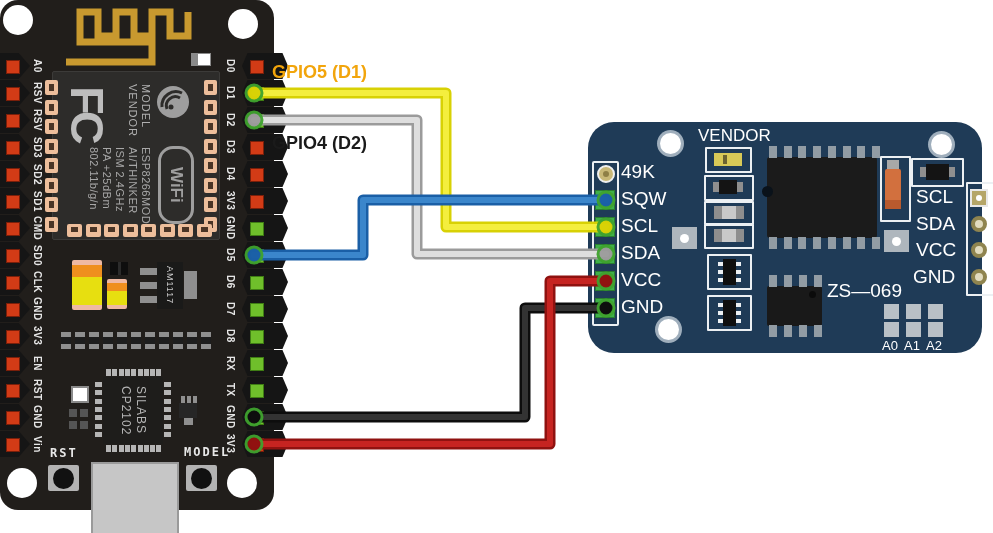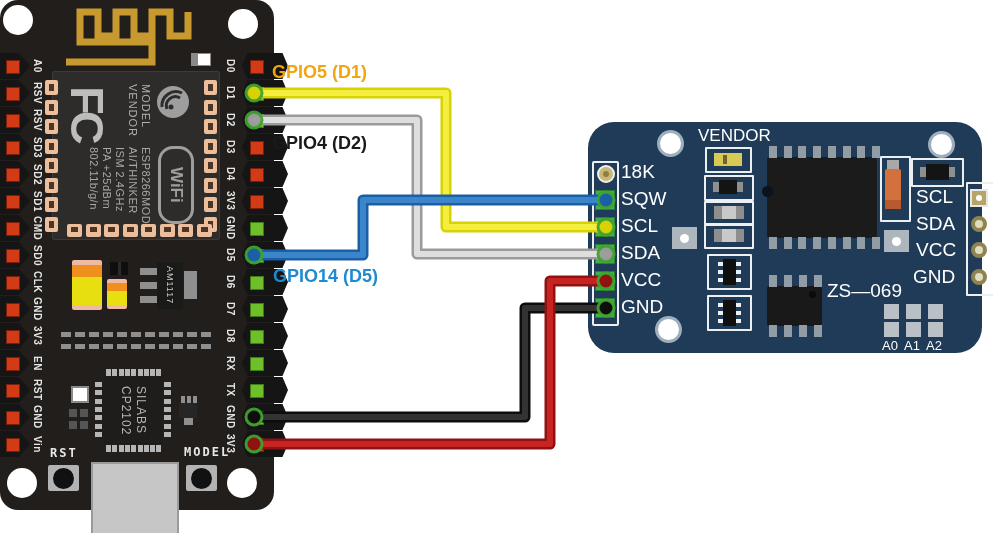--- a/index.html
+++ b/index.html
@@ -457,21 +457,21 @@
   <div class="rtc">
     <div class="rtc-hole" style="left:72px;top:11px;width:21px;height:21px;"></div>
     <div class="rtc-hole" style="left:343px;top:12px;width:21px;height:21px;"></div>
     <div class="rtc-hole" style="left:70px;top:197px;width:21px;height:21px;"></div>
 
     <div class="rtc-pinbox"></div>
     <div id="rtc-left-pins">
         <div class="gold-pin" style="left:9px;top:43px;">
           <i></i>
         </div>
-        <span class="silk" style="left:33px;top:39px;font-size:19px;">18K</span>
+        <span class="silk" style="left:33px;top:39px;font-size:19px;">49K</span>
         <div class="rtc-pad" style="left:7px;top:68px;">
           <i></i>
         </div>
         <span class="silk" style="left:33px;top:66px;font-size:19px;">SQW</span>
         <div class="rtc-pad" style="left:7px;top:95px;">
           <i></i>
         </div>
         <span class="silk" style="left:33px;top:93px;font-size:19px;">SCL</span>
         <div class="rtc-pad" style="left:7px;top:122px;">
           <i></i>
@@ -633,14 +633,13 @@
     <g>
       <path class="wo" d="M254,255 H363 V200 H606" stroke="#1A5FA6"></path>
       <path class="wi" d="M254,255 H363 V200 H606" stroke="#3B86CB"></path>
       <circle class="we" cx="254" cy="255" r="8" fill="#1A5FA6"></circle>
         <circle class="we" cx="606" cy="200" r="8" fill="#1A5FA6"></circle>
     </g>
   </svg>
 
   <span class="wire-label" id="wl0" style="left: 272px; top: 62px; color: rgb(242, 165, 12);">GPIO5 (D1)</span>
   <span class="wire-label" id="wl1" style="left: 272px; top: 133px; color: rgb(26, 26, 26);">GPIO4 (D2)</span>
-  <span class="wire-label" id="wl4" style="left: 273px; top: 266px; color: rgb(30, 139, 208);">GPIO14 (D5)</span>
 </div>
 
 </body></html>

